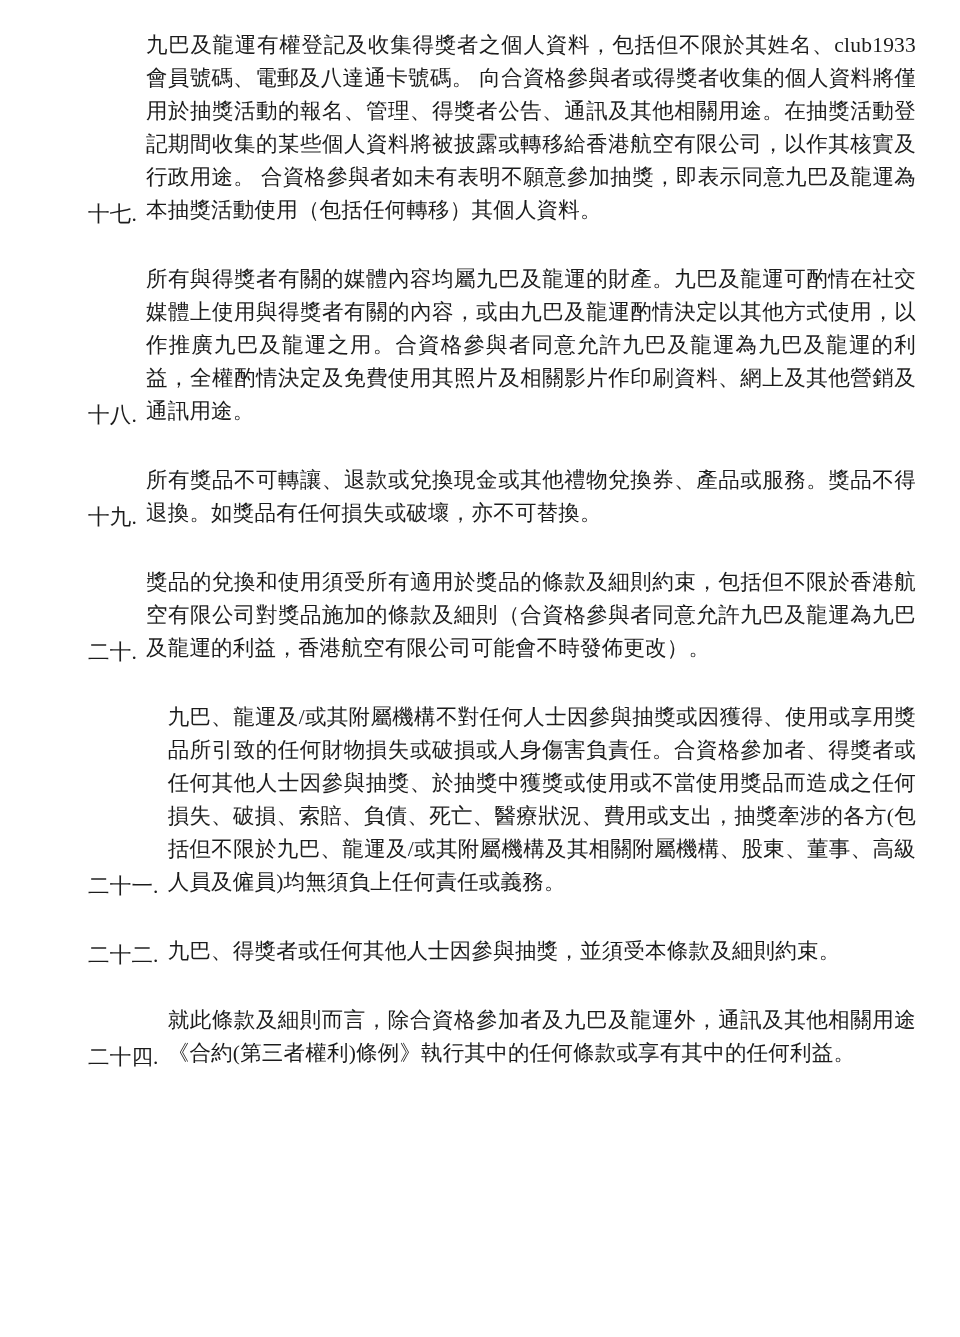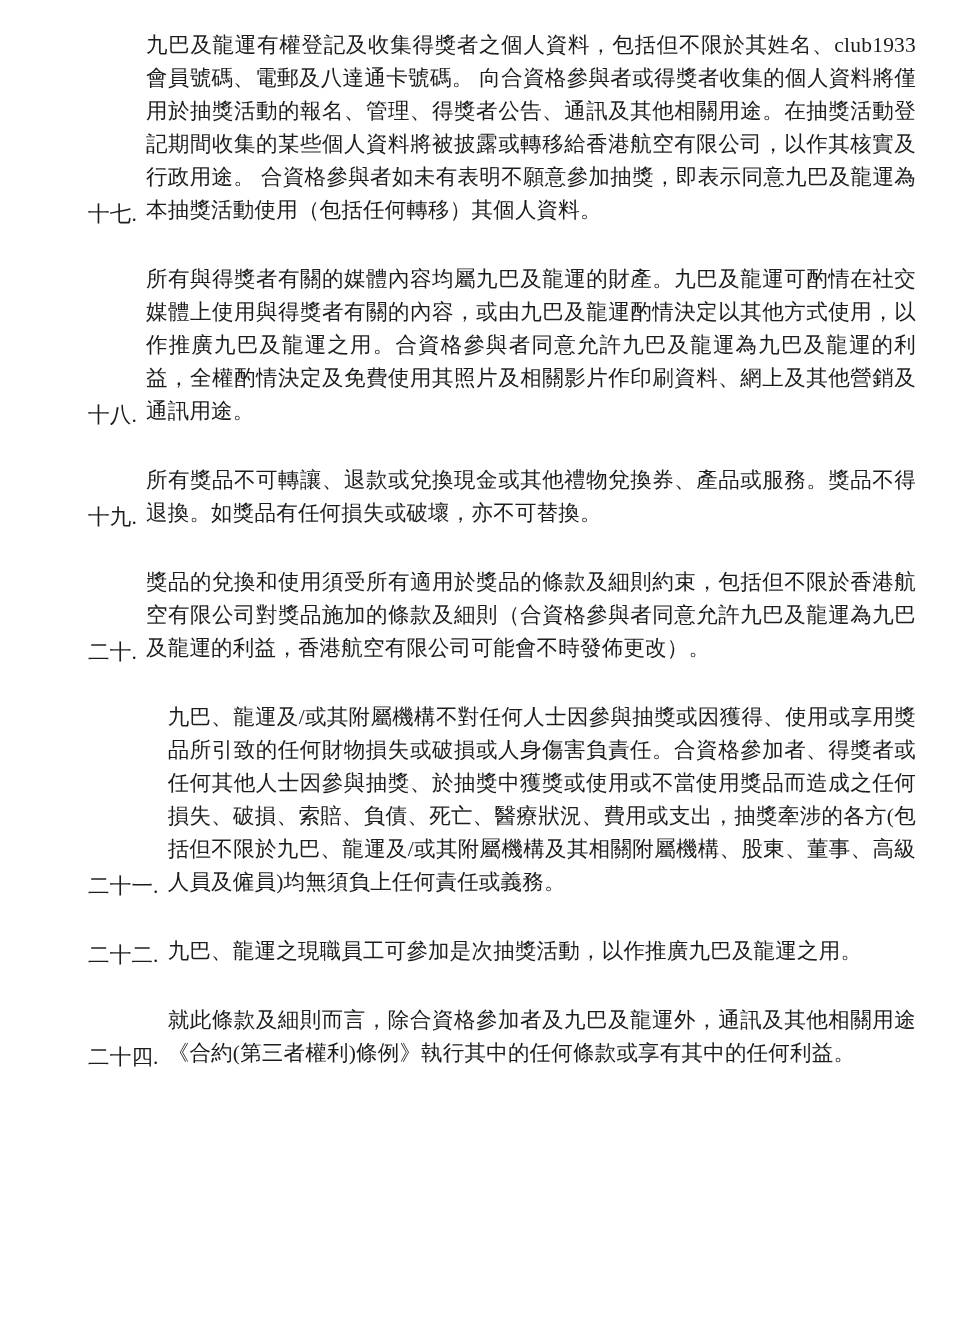--- a/index.html
+++ b/index.html
@@ -71,21 +71,21 @@
     <p class="body">獎品的兌換和使用須受所有適用於獎品的條款及細則約束，包括但不限於香港航空有限公司對獎品施加的條款及細則（合資格參與者同意允許九巴及龍運為九巴及龍運的利益，香港航空有限公司可能會不時發佈更改）。</p>
   </div>
 
   <div class="item">
     <span class="num">二十一.</span>
     <p class="body">九巴、龍運及/或其附屬機構不對任何人士因參與抽獎或因獲得、使用或享用獎品所引致的任何財物損失或破損或人身傷害負責任。合資格參加者、得獎者或任何其他人士因參與抽獎、於抽獎中獲獎或使用或不當使用獎品而造成之任何損失、破損、索賠、負債、死亡、醫療狀況、費用或支出，抽獎牽涉的各方(包括但不限於九巴、龍運及/或其附屬機構及其相關附屬機構、股東、董事、高級人員及僱員)均無須負上任何責任或義務。</p>
   </div>
 
   <div class="item">
     <span class="num">二十二.</span>
-    <p class="body">九巴、龍運之現職員工可參加是次抽獎活動，以作推廣九巴及龍運之用。</p>
+    <p class="body">九巴、得獎者或任何其他人士因參與抽獎，並須受本條款及細則約束。</p>
   </div>
 
 
   <div class="item">
     <span class="num">二十四.</span>
     <p class="body">就此條款及細則而言，除合資格參加者及九巴及龍運外，通訊及其他相關用途《合約(第三者權利)條例》執行其中的任何條款或享有其中的任何利益。</p>
   </div>
 
 
   <div class="item">

